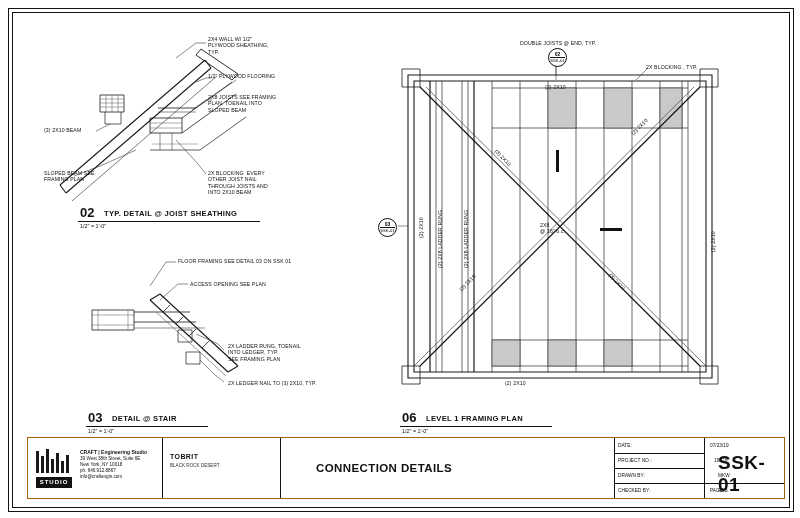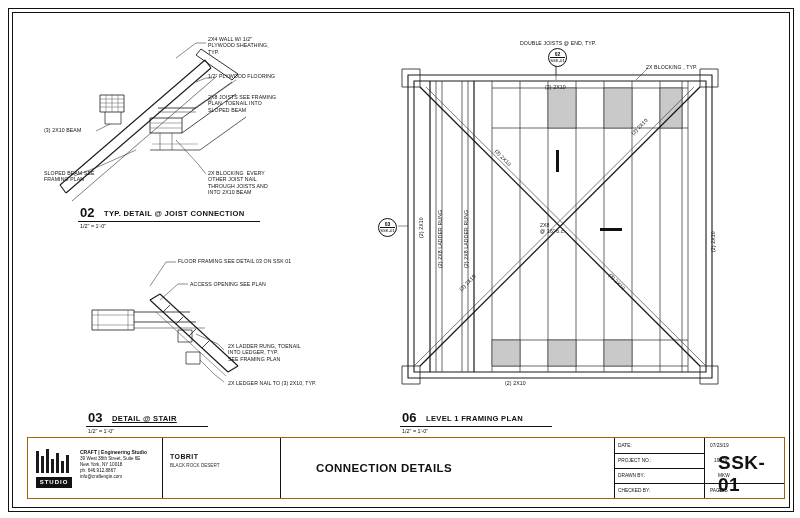--- a/index.html
+++ b/index.html
@@ -199,33 +199,33 @@
 SLOPED BEAM</div>
   <div class="t" style="left:44px;top:127px;">(3) 2X10 BEAM</div>
   <div class="t" style="left:44px;top:170px;">SLOPED BEAM SEE
 FRAMING PLAN</div>
   <div class="t" style="left:208px;top:170px;">2X BLOCKING  EVERY
 OTHER JOIST NAIL
 THROUGH JOISTS AND
 INTO 2X10 BEAM</div>
 
   <div class="ttl-num" style="left:80px;top:205px;">02</div>
-  <div class="ttl-txt" style="left:104px;top:209px;">TYP. DETAIL @ JOIST CONNECTION</div>
+  <div class="ttl-txt" style="left:104px;top:209px;">TYP. DETAIL @ JOIST SHEATHING</div>
   <div class="ttl-rule" style="left:78px;top:221px;width:182px;"></div>
   <div class="ttl-scale" style="left:80px;top:223px;">1/2" = 1'-0"</div>
 
   <div class="t" style="left:178px;top:258px;">FLOOR FRAMING SEE DETAIL 03 ON SSK 01</div>
   <div class="t" style="left:190px;top:281px;">ACCESS OPENING SEE PLAN</div>
   <div class="t" style="left:228px;top:343px;">2X LADDER RUNG, TOENAIL
 INTO LEDGER, TYP.
 SEE FRAMING PLAN</div>
   <div class="t" style="left:228px;top:380px;">2X LEDGER NAIL TO (3) 2X10, TYP.</div>
 
   <div class="ttl-num" style="left:88px;top:410px;">03</div>
-  <div class="ttl-txt" style="left:112px;top:414px;text-decoration:underline;">DETAIL @ STAIR</div>
+  <div class="ttl-txt" style="left:112px;top:414px;">DETAIL @ STAIR</div>
   <div class="ttl-rule" style="left:86px;top:426px;width:122px;"></div>
   <div class="ttl-scale" style="left:88px;top:428px;">1/2" = 1'-0"</div>
 
   <div class="t" style="left:520px;top:40px;">DOUBLE JOISTS @ END, TYP.</div>
   <div class="t" style="left:646px;top:64px;">2X BLOCKING , TYP.</div>
   <div class="t" style="left:545px;top:84px;">(2) 2X10</div>
   <div class="t" style="left:505px;top:380px;">(2) 2X10</div>
 
   <div class="t" style="left:498px;top:148px;transform:rotate(46deg);transform-origin:0 0;">(3) 2X10</div>
   <div class="t" style="left:630px;top:132px;transform:rotate(-46deg);transform-origin:0 0;">(3) 2X10</div>

